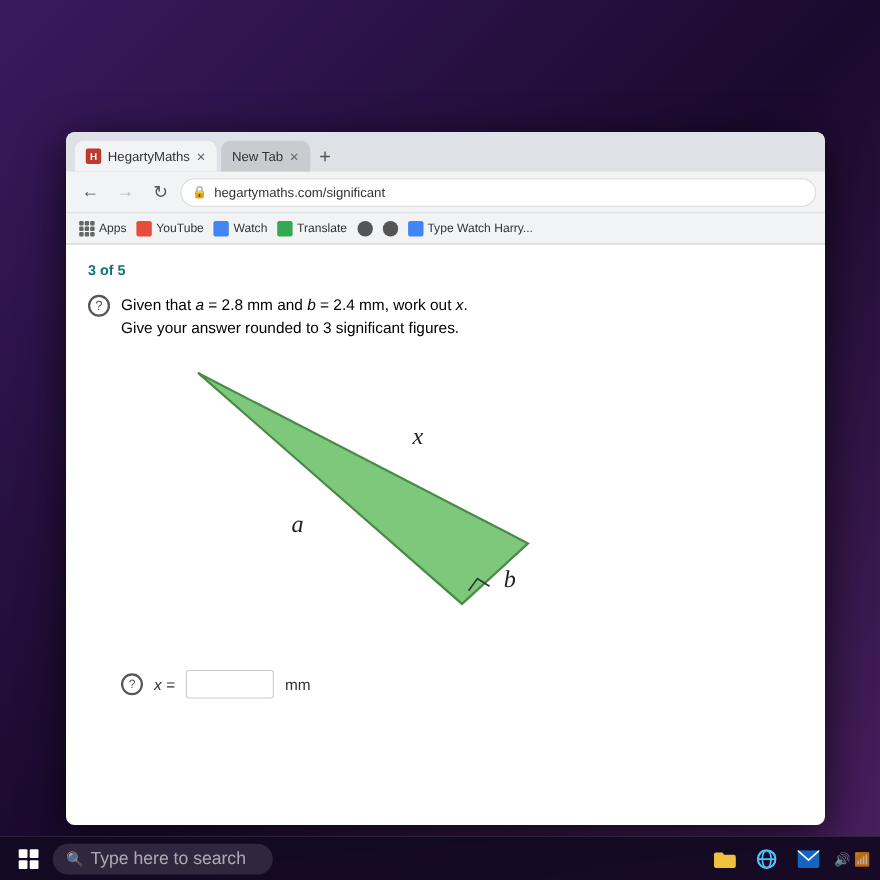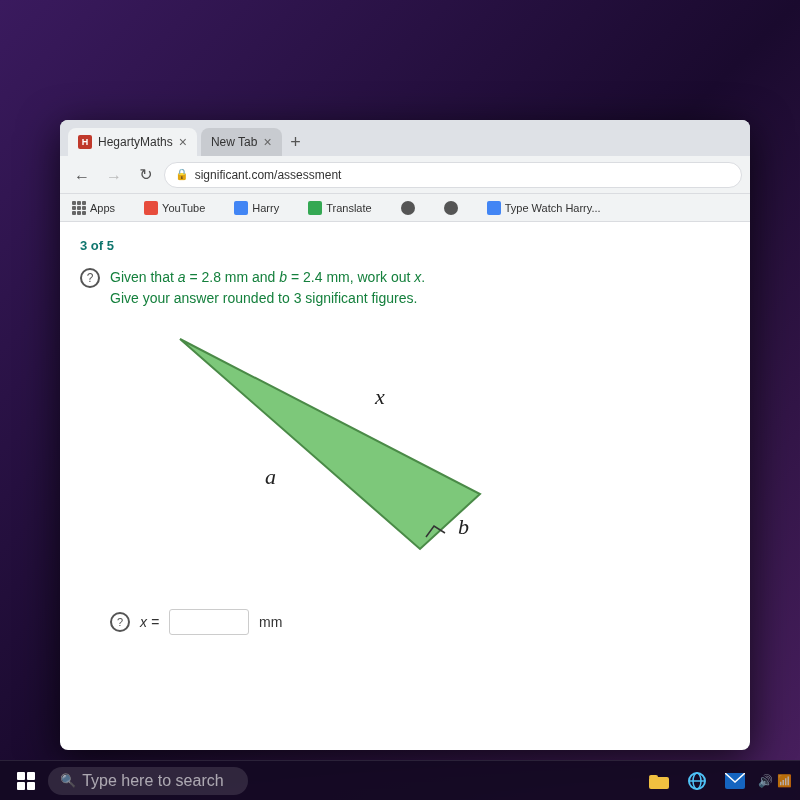--- a/index.html
+++ b/index.html
@@ -124,21 +124,21 @@
       color: #555;
       font-size: 11px;
     }
 
     .bookmarks-bar {
       display: flex;
       align-items: center;
       padding: 3px 8px;
       background: #f1f3f4;
       height: 28px;
-      gap: 21px;
+      gap: 1px;
       border-bottom: 1px solid #dadce0;
     }
 
     .bookmark-item {
       display: flex;
       align-items: center;
       gap: 4px;
       font-size: 11px;
       color: #333;
       cursor: pointer;
@@ -199,21 +199,21 @@
       align-items: center;
       justify-content: center;
       font-size: 12px;
       color: #555;
       flex-shrink: 0;
       margin-top: 1px;
     }
 
     .question-text {
       font-size: 14px;
-      color: #15803d;
+      color: #000000;
       line-height: 1.5;
     }
 
     .question-text em {
       font-style: italic;
     }
 
     .diagram-area {
       margin: 10px 0 10px 30px;
       position: relative;
@@ -369,21 +369,21 @@
       </div>
       <div class="tab-new">+</div>
     </div>
 
     <div class="nav-bar">
       <div class="nav-btn">←</div>
       <div class="nav-btn" style="color:#bbb;">→</div>
       <div class="nav-btn">↻</div>
       <div class="address-bar">
         <span class="lock-icon">🔒</span>
-        <span>significant.com/assessment</span>
+        <span>hegartymaths.com/significant</span>
       </div>
     </div>
 
     <div class="bookmarks-bar">
       <div class="bookmark-item">
         <div class="apps-icon">
           <div class="apps-dot"></div>
             <div class="apps-dot"></div>
             <div class="apps-dot"></div>
           <div class="apps-dot"></div>
@@ -394,21 +394,21 @@
             <div class="apps-dot"></div>
         </div>
         <span>Apps</span>
       </div>
       <div class="bookmark-item">
         <div class="bm-icon" style="background:#e74c3c;border-radius:2px;"></div>
         <span>YouTube</span>
       </div>
       <div class="bookmark-item">
         <div class="bm-icon" style="background:#4285f4;border-radius:2px;"></div>
-        <span>Harry</span>
+        <span>Watch</span>
       </div>
       <div class="bookmark-item">
         <div class="bm-icon" style="background:#34a853;border-radius:2px;"></div>
         <span>Translate</span>
       </div>
       <div class="bookmark-item">
         <div class="bm-icon" style="background:#555;border-radius:50%;"></div>
       </div>
       <div class="bookmark-item">
         <div class="bm-icon" style="background:#555;border-radius:50%;"></div>

